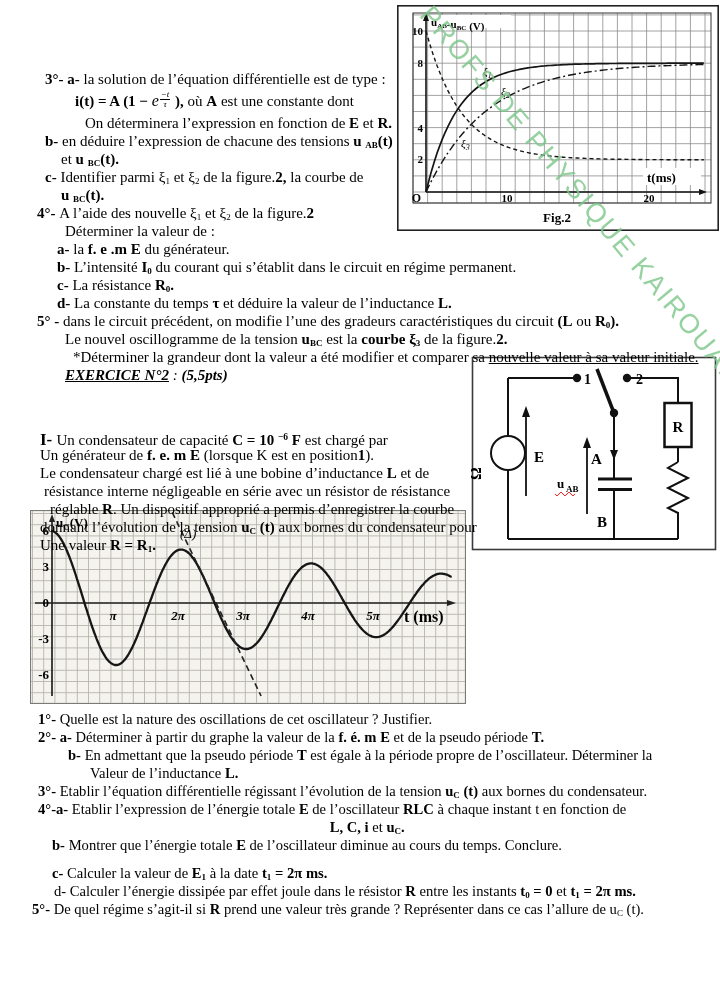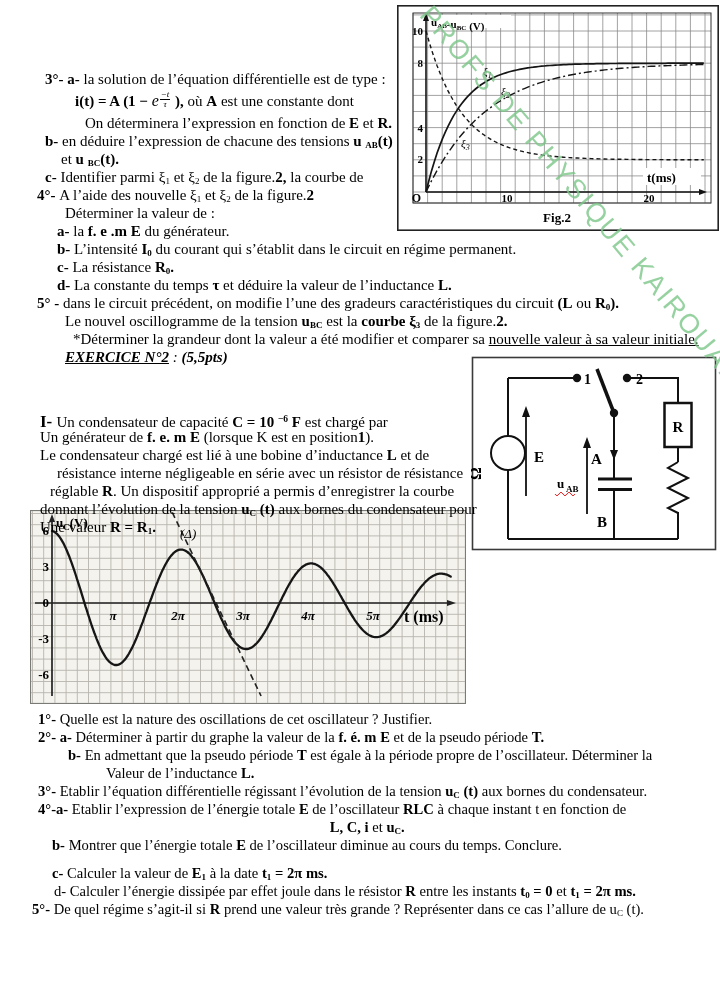--- a/index.html
+++ b/index.html
@@ -35,34 +35,35 @@
 <div id="ex1-block" class="abs">
     <div class="line" style="margin-left: 10px;"><span class="b">3°- a- </span><span class="">la solution de l’équation différentielle est de type :</span></div>
     <div class="line tall" style="margin-left: 40px;"><span class="b">i(t) = A (1 − </span><span class="i" style="font-size: 16px;">e</span><span class="frac">
         <span class="num">−t</span>
         <span>τ</span>
       </span><span class="b"> ), </span><span class="">où </span><span class="b">A</span><span class=""> est une constante dont</span></div>
     <div class="line" style="margin-left: 50px;"><span class="">On déterminera l’expression en fonction de </span><span class="b">E</span><span class=""> et </span><span class="b">R.</span></div>
     <div class="line" style="margin-left: 10px;"><span class="b">b- </span><span class="">en déduire l’expression de chacune des tensions </span><span class="b">u </span><span class="b sb">AB</span><span class="b">(t)</span></div>
     <div class="line" style="margin-left: 26px;"><span class="">et </span><span class="b">u </span><span class="b sb">BC</span><span class="b">(t).</span></div>
     <div class="line" style="margin-left: 10px;"><span class="b">c- </span><span class="">Identifier parmi ξ</span><span class="sb">1</span><span class=""> et ξ</span><span class="sb">2</span><span class=""> de la figure.</span><span class="b">2,</span><span class=""> la courbe de</span></div>
+    <div class="line" style="margin-left: 26px;"><span class="b">u </span><span class="b sb">BC</span><span class="b">(t).</span></div>
     <div class="line" style="margin-left: 2px;"><span class="b">4°- </span><span class="">A l’aide des nouvelle ξ</span><span class="sb">1</span><span class=""> et ξ</span><span class="sb">2</span><span class=""> de la figure.</span><span class="b">2</span></div>
     <div class="line" style="margin-left: 30px;"><span class="">Déterminer la valeur de :</span></div>
     <div class="line" style="margin-left: 22px;"><span class="b">a- </span><span class="">la </span><span class="b">f. e .m E</span><span class=""> du générateur.</span></div>
     <div class="line" style="margin-left: 22px;"><span class="b">b- </span><span class="">L’intensité </span><span class="b">I</span><span class="b sb">0</span><span class=""> du courant qui s’établit dans le circuit en régime permanent.</span></div>
     <div class="line" style="margin-left: 22px;"><span class="b">c- </span><span class="">La résistance </span><span class="b">R</span><span class="b sb">0</span><span class="b">.</span></div>
     <div class="line" style="margin-left: 22px;"><span class="b">d- </span><span class="">La constante du temps </span><span class="b">τ</span><span class=""> et déduire la valeur de l’inductance </span><span class="b">L.</span></div>
     <div class="line" style="margin-left: 2px;"><span class="b">5° - </span><span class="">dans le circuit précédent, on modifie l’une des gradeurs caractéristiques du circuit </span><span class="b">(L</span><span class=""> ou </span><span class="b">R</span><span class="b sb">0</span><span class="b">).</span></div>
     <div class="line" style="margin-left: 30px;"><span class="">Le nouvel oscillogramme de la tension </span><span class="b">u</span><span class="b sb">BC</span><span class=""> est la </span><span class="b">courbe ξ</span><span class="b sb">3</span><span class=""> de la figure.</span><span class="b">2.</span></div>
     <div class="line" style="margin-left: 38px;"><span class="">*Déterminer la grandeur dont la valeur a été modifier et comparer sa </span><span class="un">nouvelle valeur à sa valeur initiale.</span></div>
     <div class="line" style="margin-left: 30px;"><span class="b i un">EXERCICE N°2</span><span class="i"> : </span><span class="b i">(5,5pts)</span></div>
     <div class="line" style="margin-left: 5px; margin-top: 44px;"><span class="b" style="font-size: 17px;">I- </span><span class="">Un condensateur de capacité </span><span class="b">C = 10 </span><span class="b sp">−6</span><span class="b"> F</span><span class=""> est chargé par</span></div>
     <div class="line" style="margin-left: 5px;"><span class="">Un générateur de </span><span class="b">f. e. m E</span><span class="">  (lorsque K est en position</span><span class="b">1</span><span class="">).</span></div>
     <div class="line" style="margin-left: 5px;"><span class="">Le condensateur chargé  est lié à une bobine d’inductance </span><span class="b">L</span><span class="">  et de</span></div>
-    <div class="line" style="margin-left: 22px;"><span class="">résistance interne négligeable en série avec un résistor de résistance</span></div>
+    <div class="line" style="margin-left: 9px;"><span class="">résistance interne négligeable en série avec un résistor de résistance</span></div>
     <div class="line" style="margin-left: 15px;"><span class=""> réglable </span><span class="b">R</span><span class="">. Un dispositif approprié a permis d’enregistrer la courbe</span></div>
     <div class="line" style="margin-left: 5px;"><span class="">donnant l’évolution de la tension </span><span class="b">u</span><span class="b sb">C</span><span class="b"> (t)</span><span class=""> aux bornes du condensateur pour</span></div>
     <div class="line" style="margin-left: 5px;"><span class="">Une valeur </span><span class="b">R = R</span><span class="b sb">1</span><span class="b">.</span></div>
   </div>
 
 <div id="fig2-box" class="abs">
   <svg id="fig2-svg" width="322" height="226">
       <rect x="0.8" y="0.8" width="320.4" height="224.4" fill="#fff" stroke="#222" stroke-width="1.6"></rect>
       <g stroke="#8a8a8a" stroke-width="0.8">
         <line x1="16" y1="8" x2="16" y2="198"></line>
@@ -248,21 +249,21 @@
       <path d="M22.0,21.0 L23.2,21.3 L24.5,21.9 L25.7,22.8 L27.0,23.9 L28.2,25.2 L29.5,26.8 L30.7,28.6 L31.9,30.6 L33.2,32.8 L34.4,35.2 L35.7,37.9 L36.9,40.7 L38.1,43.7 L39.4,46.8 L40.6,50.1 L41.9,53.6 L43.1,57.1 L44.4,60.8 L45.6,64.5 L46.8,68.4 L48.1,72.3 L49.3,76.2 L50.6,80.2 L51.8,84.2 L53.1,88.3 L54.3,92.3 L55.5,96.3 L56.8,100.2 L58.0,104.2 L59.3,108.0 L60.5,111.8 L61.7,115.5 L63.0,119.1 L64.2,122.5 L65.5,125.9 L66.7,129.1 L68.0,132.2 L69.2,135.1 L70.4,137.8 L71.7,140.4 L72.9,142.7 L74.2,144.9 L75.4,146.9 L76.6,148.7 L77.9,150.2 L79.1,151.6 L80.4,152.7 L81.6,153.6 L82.9,154.3 L84.1,154.8 L85.3,155.0 L86.6,155.0 L87.8,154.8 L89.1,154.4 L90.3,153.8 L91.6,152.9 L92.8,151.8 L94.0,150.5 L95.3,149.1 L96.5,147.4 L97.8,145.5 L99.0,143.5 L100.2,141.3 L101.5,138.9 L102.7,136.4 L104.0,133.7 L105.2,131.0 L106.5,128.0 L107.7,125.0 L108.9,121.9 L110.2,118.7 L111.4,115.4 L112.7,112.1 L113.9,108.7 L115.1,105.2 L116.4,101.8 L117.6,98.3 L118.9,94.9 L120.1,91.4 L121.4,88.0 L122.6,84.6 L123.8,81.3 L125.1,78.0 L126.3,74.8 L127.6,71.7 L128.8,68.6 L130.1,65.7 L131.3,62.9 L132.5,60.2 L133.8,57.7 L135.0,55.3 L136.3,53.0 L137.5,50.9 L138.7,49.0 L140.0,47.2 L141.2,45.6 L142.5,44.2 L143.7,42.9 L145.0,41.9 L146.2,41.0 L147.4,40.4 L148.7,39.9 L149.9,39.6 L151.2,39.6 L152.4,39.7 L153.7,40.0 L154.9,40.5 L156.1,41.1 L157.4,42.0 L158.6,43.0 L159.9,44.2 L161.1,45.6 L162.3,47.2 L163.6,48.9 L164.8,50.7 L166.1,52.7 L167.3,54.8 L168.6,57.1 L169.8,59.4 L171.0,61.9 L172.3,64.5 L173.5,67.1 L174.8,69.9 L176.0,72.7 L177.2,75.5 L178.5,78.4 L179.7,81.4 L181.0,84.4 L182.2,87.3 L183.5,90.3 L184.7,93.3 L185.9,96.3 L187.2,99.2 L188.4,102.1 L189.7,104.9 L190.9,107.7 L192.2,110.4 L193.4,113.1 L194.6,115.6 L195.9,118.1 L197.1,120.4 L198.4,122.6 L199.6,124.8 L200.8,126.8 L202.1,128.6 L203.3,130.3 L204.6,131.9 L205.8,133.3 L207.1,134.6 L208.3,135.7 L209.5,136.7 L210.8,137.5 L212.0,138.1 L213.3,138.6 L214.5,138.9 L215.8,139.0 L217.0,139.0 L218.2,138.8 L219.5,138.4 L220.7,137.9 L222.0,137.2 L223.2,136.4 L224.4,135.4 L225.7,134.2 L226.9,133.0 L228.2,131.5 L229.4,130.0 L230.7,128.3 L231.9,126.5 L233.1,124.6 L234.4,122.6 L235.6,120.5 L236.9,118.4 L238.1,116.1 L239.3,113.8 L240.6,111.4 L241.8,108.9 L243.1,106.4 L244.3,103.9 L245.6,101.4 L246.8,98.8 L248.0,96.2 L249.3,93.7 L250.5,91.1 L251.8,88.6 L253.0,86.1 L254.3,83.6 L255.5,81.2 L256.7,78.8 L258.0,76.5 L259.2,74.3 L260.5,72.2 L261.7,70.1 L262.9,68.2 L264.2,66.3 L265.4,64.5 L266.7,62.9 L267.9,61.4 L269.2,60.0 L270.4,58.7 L271.6,57.5 L272.9,56.5 L274.1,55.7 L275.4,54.9 L276.6,54.3 L277.9,53.9 L279.1,53.6 L280.3,53.4 L281.6,53.4 L282.8,53.5 L284.1,53.8 L285.3,54.2 L286.5,54.7 L287.8,55.4 L289.0,56.2 L290.3,57.1 L291.5,58.2 L292.8,59.4 L294.0,60.7 L295.2,62.1 L296.5,63.6 L297.7,65.2 L299.0,66.8 L300.2,68.6 L301.5,70.5 L302.7,72.4 L303.9,74.4 L305.2,76.4 L306.4,78.5 L307.7,80.7 L308.9,82.8 L310.1,85.0 L311.4,87.2 L312.6,89.4 L313.9,91.6 L315.1,93.8 L316.4,96.0 L317.6,98.2 L318.8,100.3 L320.1,102.4 L321.3,104.5 L322.6,106.5 L323.8,108.4 L325.0,110.3 L326.3,112.1 L327.5,113.8 L328.8,115.4 L330.0,117.0 L331.3,118.4 L332.5,119.8 L333.7,121.0 L335.0,122.2 L336.2,123.2 L337.5,124.1 L338.7,124.9 L340.0,125.6 L341.2,126.1 L342.4,126.6 L343.7,126.9 L344.9,127.1 L346.2,127.1 L347.4,127.1 L348.6,126.9 L349.9,126.6 L351.1,126.1 L352.4,125.6 L353.6,125.0 L354.9,124.2 L356.1,123.3 L357.3,122.3 L358.6,121.3 L359.8,120.1 L361.1,118.8 L362.3,117.5 L363.6,116.1 L364.8,114.5 L366.0,113.0 L367.3,111.3 L368.5,109.6 L369.8,107.9 L371.0,106.1 L372.2,104.3 L373.5,102.4 L374.7,100.6 L376.0,98.7 L377.2,96.8 L378.5,94.9 L379.7,93.0 L380.9,91.1 L382.2,89.2 L383.4,87.3 L384.7,85.5 L385.9,83.8 L387.1,82.0 L388.4,80.3 L389.6,78.7 L390.9,77.1 L392.1,75.6 L393.4,74.2 L394.6,72.8 L395.8,71.5 L397.1,70.4 L398.3,69.2 L399.6,68.2 L400.8,67.3 L402.1,66.5 L403.3,65.8 L404.5,65.2 L405.8,64.6 L407.0,64.2 L408.3,63.9 L409.5,63.7 L410.7,63.6 L412.0,63.6 L413.2,63.8 L414.5,64.0 L415.7,64.3 L417.0,64.7 L418.2,65.3 L419.4,65.9 L420.7,66.6 " fill="none" stroke="#161616" stroke-width="2.3" stroke-linejoin="round" stroke-linecap="round"></path>
       <line x1="137.92" y1="-6.6000000000000085" x2="231.07" y2="186" stroke="#222" stroke-width="1.6" stroke-dasharray="6 4"></line>
       <text x="150" y="28" font-size="13" font-style="italic">(Δ)</text>
     </svg>
 </div>
 
 <div id="q2-block" class="abs q">
     <div class="line" style="margin-left: 8px;"><span class="b">1°- </span><span class="">Quelle est la nature des oscillations de cet oscillateur ? Justifier.</span></div>
     <div class="line" style="margin-left: 8px;"><span class="b">2°- a- </span><span class="">Déterminer à partir du graphe la valeur de la </span><span class="b">f. é. m E</span><span class=""> et de  la  pseudo période </span><span class="b">T.</span></div>
     <div class="line" style="margin-left: 38px;"><span class="b">b- </span><span class="">En admettant que la pseudo période </span><span class="b">T</span><span class=""> est égale à la période propre de l’oscillateur. Déterminer la</span></div>
-    <div class="line" style="margin-left: 76px;"><span class="">Valeur de l’inductance </span><span class="b">L.</span></div>
+    <div class="line" style="margin-left: 60px;"><span class="">Valeur de l’inductance </span><span class="b">L.</span></div>
     <div class="line" style="margin-left: 8px;"><span class="b">3°- </span><span class="">Etablir l’équation différentielle régissant l’évolution de la tension </span><span class="b">u</span><span class="b sb">C</span><span class="b"> (t)</span><span class=""> aux bornes du condensateur.</span></div>
     <div class="line" style="margin-left: 8px;"><span class="b">4°-a- </span><span class="">Etablir l’expression de l’énergie totale </span><span class="b">E</span><span class=""> de l’oscillateur </span><span class="b">RLC</span><span class=""> à chaque instant t en fonction de</span></div>
     <div class="line" style="margin-left: 52px; text-align: center;"><span class="b">L, C, i</span><span class=""> et </span><span class="b">u</span><span class="b sb">C</span><span class="b">.</span></div>
     <div class="line" style="margin-left: 22px;"><span class="b">b- </span><span class="">Montrer que l’énergie totale </span><span class="b">E</span><span class=""> de l’oscillateur diminue au cours du temps. Conclure.</span></div>
     <div class="line" style="margin-left: 22px; margin-top: 10px;"><span class="b">c- </span><span class="">Calculer la valeur de </span><span class="b">E</span><span class="b sb">1</span><span class=""> à la date  </span><span class="b">t</span><span class="b sb">1</span><span class="b"> = 2π ms.</span></div>
     <div class="line" style="margin-left: 24px;"><span class="">d- Calculer l’énergie dissipée par effet joule dans le résistor </span><span class="b">R</span><span class=""> entre les instants </span><span class="b">t</span><span class="b sb">0</span><span class="b"> = 0</span><span class=""> et </span><span class="b">t</span><span class="b sb">1</span><span class="b"> = 2π ms.</span></div>
     <div class="line" style="margin-left: 2px;"><span class="b">5°- </span><span class="">De quel régime s’agit-il si </span><span class="b">R</span><span class=""> prend une valeur très grande ? Représenter dans ce cas l’allure de  u</span><span class="sb">C</span><span class=""> (t).</span></div>
   </div>
 
 </body></html>

